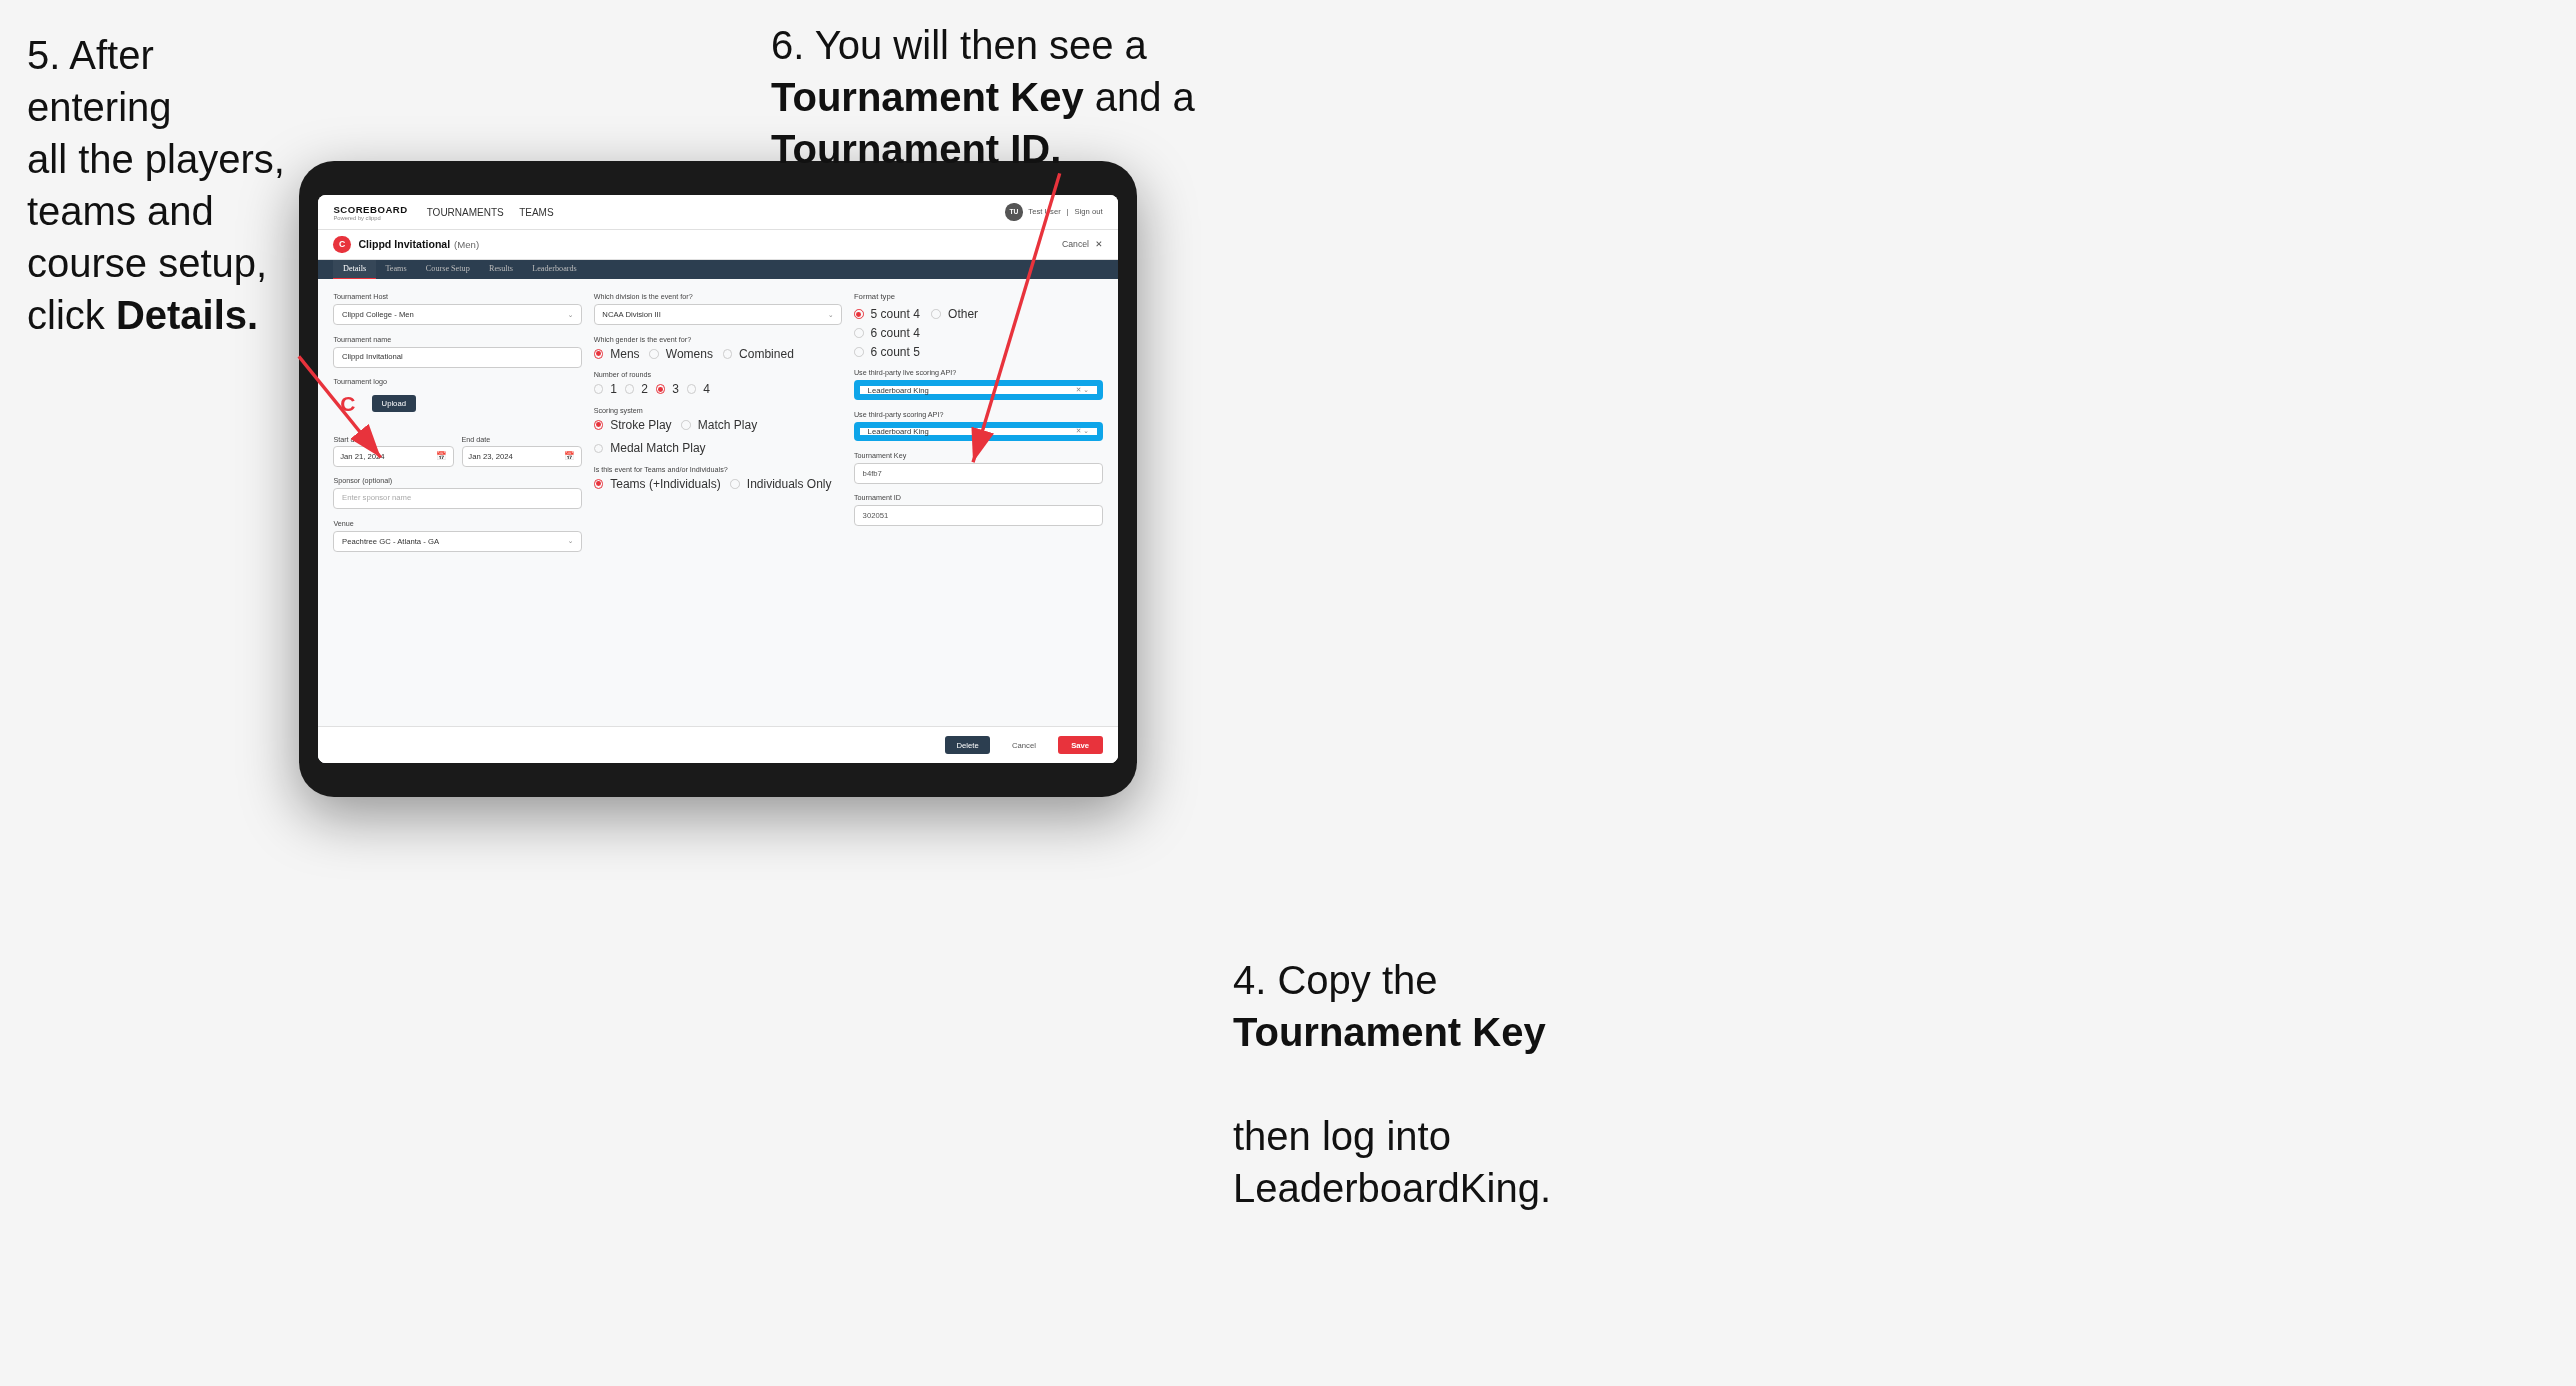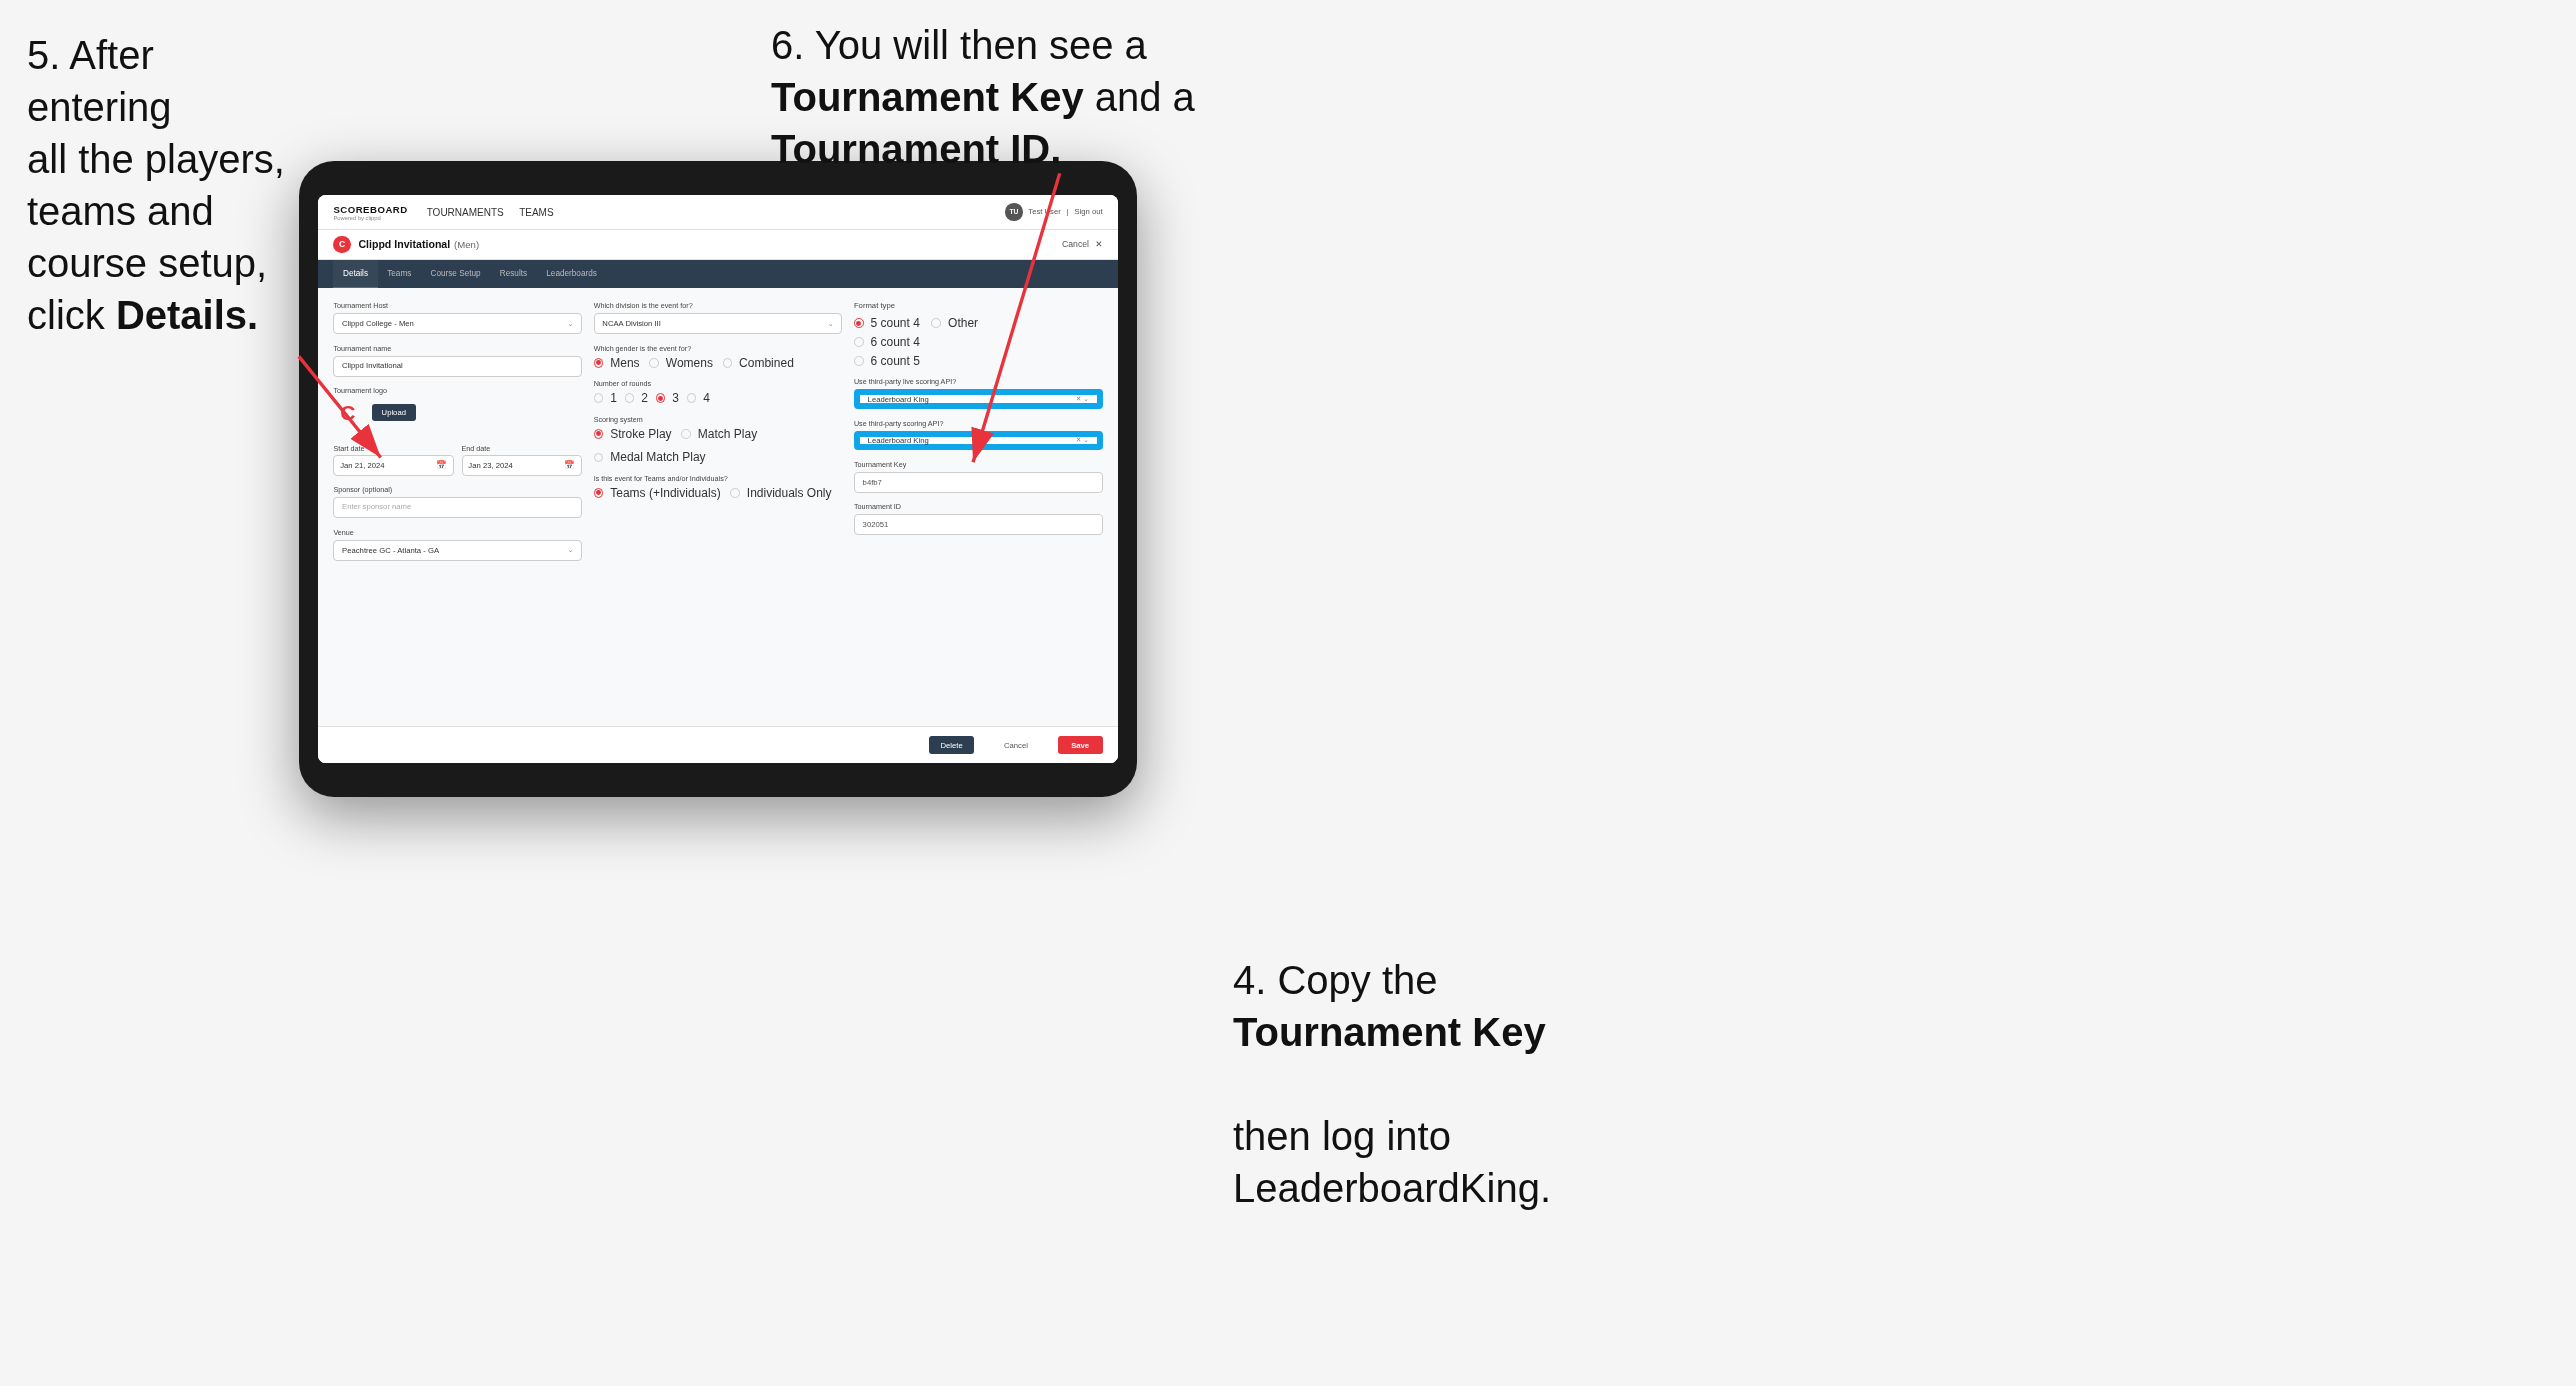--- a/index.html
+++ b/index.html
@@ -165,22 +165,23 @@
       cursor: pointer;
     }
     .cancel-x { margin-left: 3.9px; }
 
     
     .tab-bar {
       background: #2c3e50;
       display: flex;
       align-items: center;
       padding: 0 15.4px;
-      height: 28px;
+      height: 19px;
       flex-shrink: 0;
+      font-family: Liberation Serif, serif;
     }
     .tab {
       font-size: 8.2px;
       color: #bbb;
       padding: 0 9.6px;
       height: 100%;
       display: flex;
       align-items: center;
       cursor: pointer;
       border-bottom: 1.9px solid transparent;
@@ -364,21 +365,21 @@
     }
 
     
     .action-bar {
       background: #fff;
       border-top: 1px solid #e0e0e0;
       padding: 7.7px 15.4px;
       display: flex;
       align-items: center;
       justify-content: flex-end;
-      gap: 22px;
+      gap: 14px;
       flex-shrink: 0;
       height: 37px;
     }
     .btn-delete {
       background: #2c3e50;
       color: #fff;
       border: none;
       border-radius: 2.9px;
       padding: 4.8px 11.6px;
       font-size: 7.7px;

